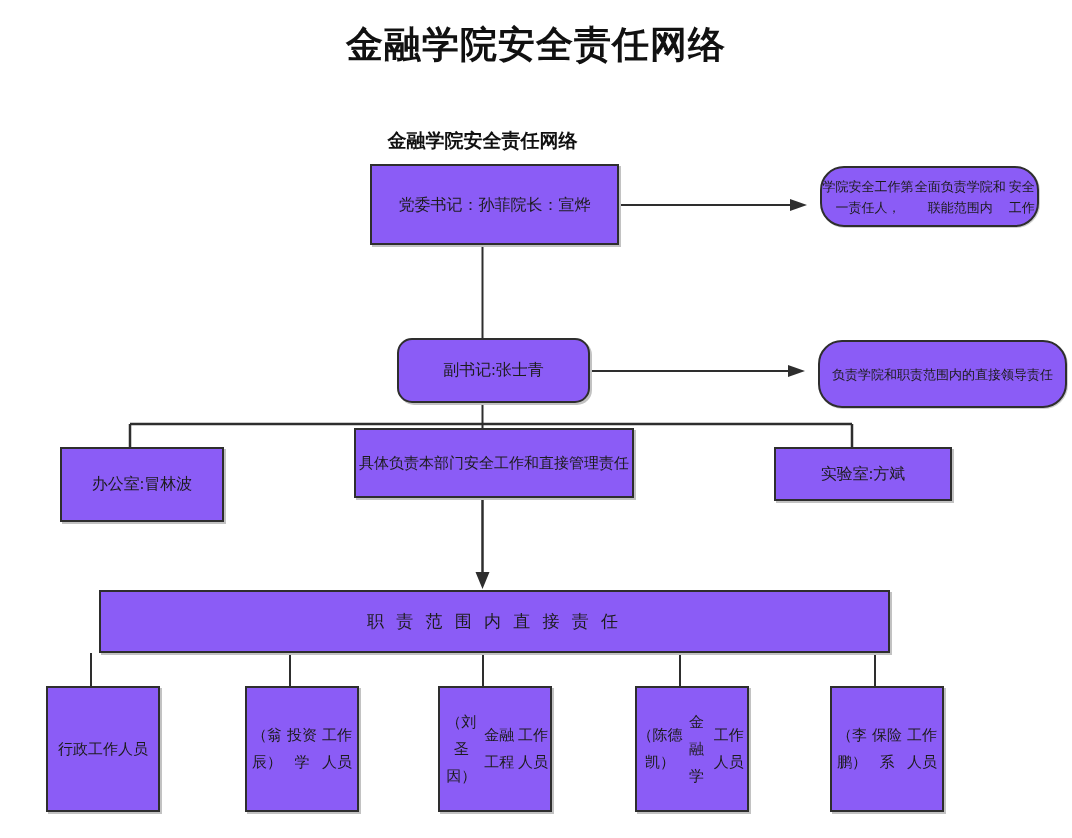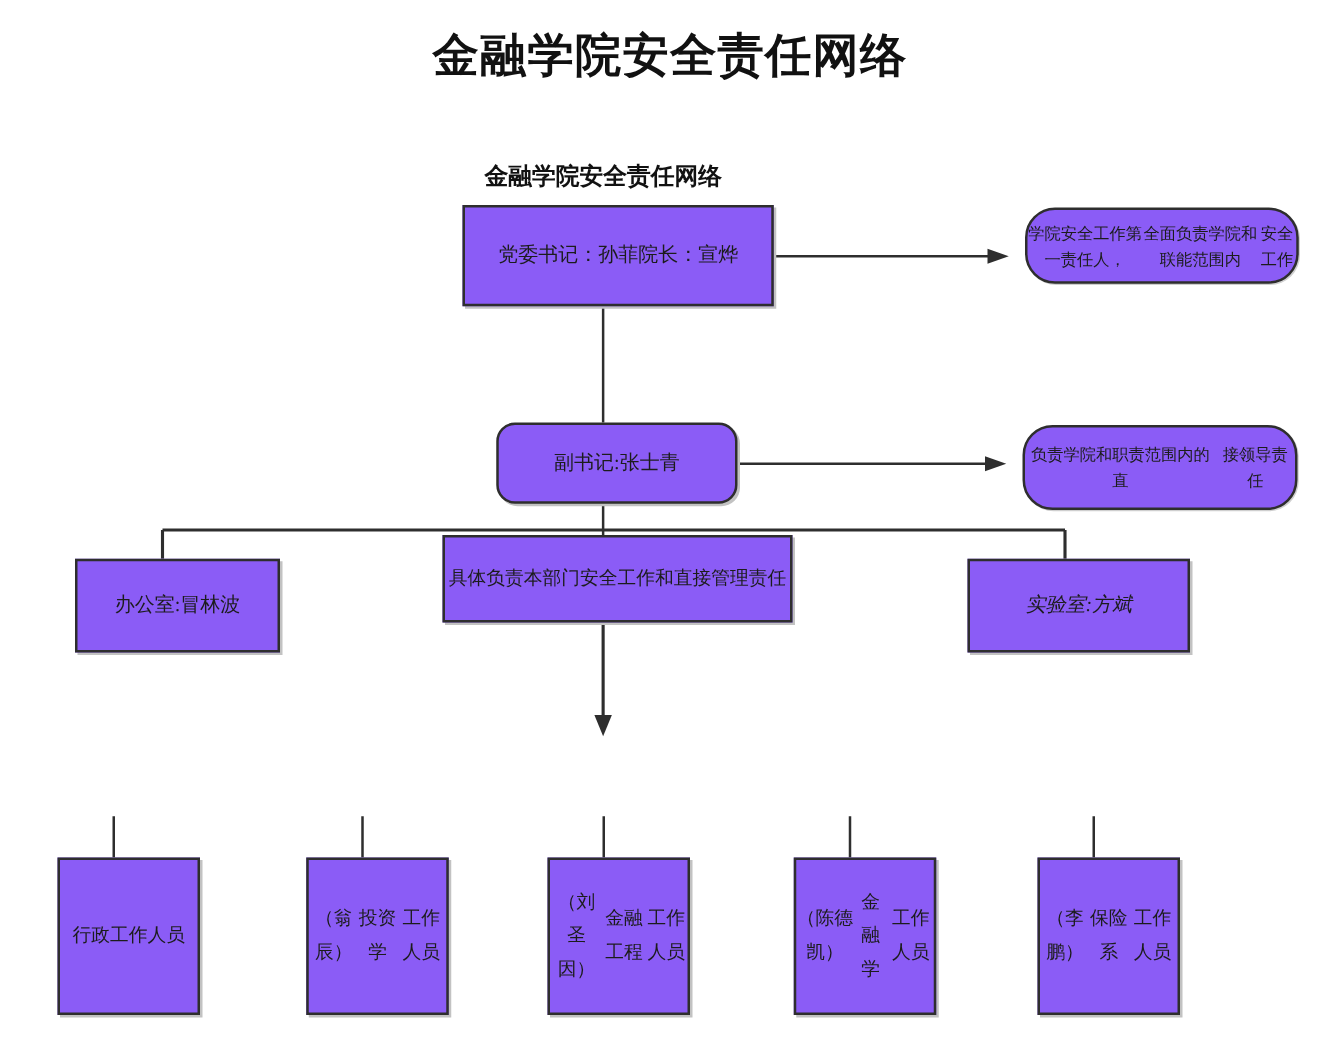--- a/index.html
+++ b/index.html
@@ -55,24 +55,24 @@
     margin-left:12px;
   }
   .node span{display:block;}
   .rounded{
     border-radius:24px;
     box-shadow:1px 1px 0 #cfcfcf;
   }
   .leader-box{left:358px; top:164px; width:249px; height:81px; font-size:16px; line-height:33px;}
   .leader-note{left:808px; top:166px; width:219px; height:61px; font-size:13px; line-height:21px;}
   .deputy-box{left:385px; top:338px; width:193px; height:65px; font-size:16px;border-radius:15px;}
-  .deputy-note{left:806px; top:340px; width:220px; height:68px; font-size:13px; line-height:21px;}
+  .deputy-note{left:806px; top:340px; width:249px; height:68px; font-size:13px; line-height:21px;}
   .office-box{left:48px; top:447px; width:164px; height:75px; font-size:16px;}
   .duty-box{left:342px; top:428px; width:280px; height:70px; font-size:15px; line-height:25px;}
-  .lab-box{left:762px; top:447px; width:178px; height:75px; font-size:16px;font-style:italic;}
+  .lab-box{left:762px; top:447px; width:178px; height:54px; font-size:16px;}
   .direct-box{left:87px; top:590px; width:791px; height:63px; font-size:17px; letter-spacing:4px;}
   .staff-box{top:686px; width:114px; height:126px; font-size:15px; line-height:27px;}
   .staff-1{left:34px;}
   .staff-2{left:233px;justify-content:space-between;}
   .staff-3{left:426px;align-items:center;}
   .staff-4{left:623px;font-family:Liberation Serif, serif;}
   .staff-5{left:818px;}
 </style>
 </head>
 <body>
@@ -129,20 +129,23 @@
 
   <div class="node duty-box">
     <span>具体负责本部门安全工作和</span>
     <span>直接管理责任</span>
   </div>
 
   <div class="node lab-box">
     <span>实验室:方斌</span>
   </div>
 
+  <div class="node direct-box">
+    <span>职 责 范 围 内 直 接 责 任</span>
+  </div>
 
   <div class="node staff-box staff-1">
     <span>行政</span>
     <span>工作人员</span>
   </div>
 
   <div class="node staff-box staff-2">
     <span>（翁辰）</span>
     <span>投资学</span>
     <span>工作人员</span>

